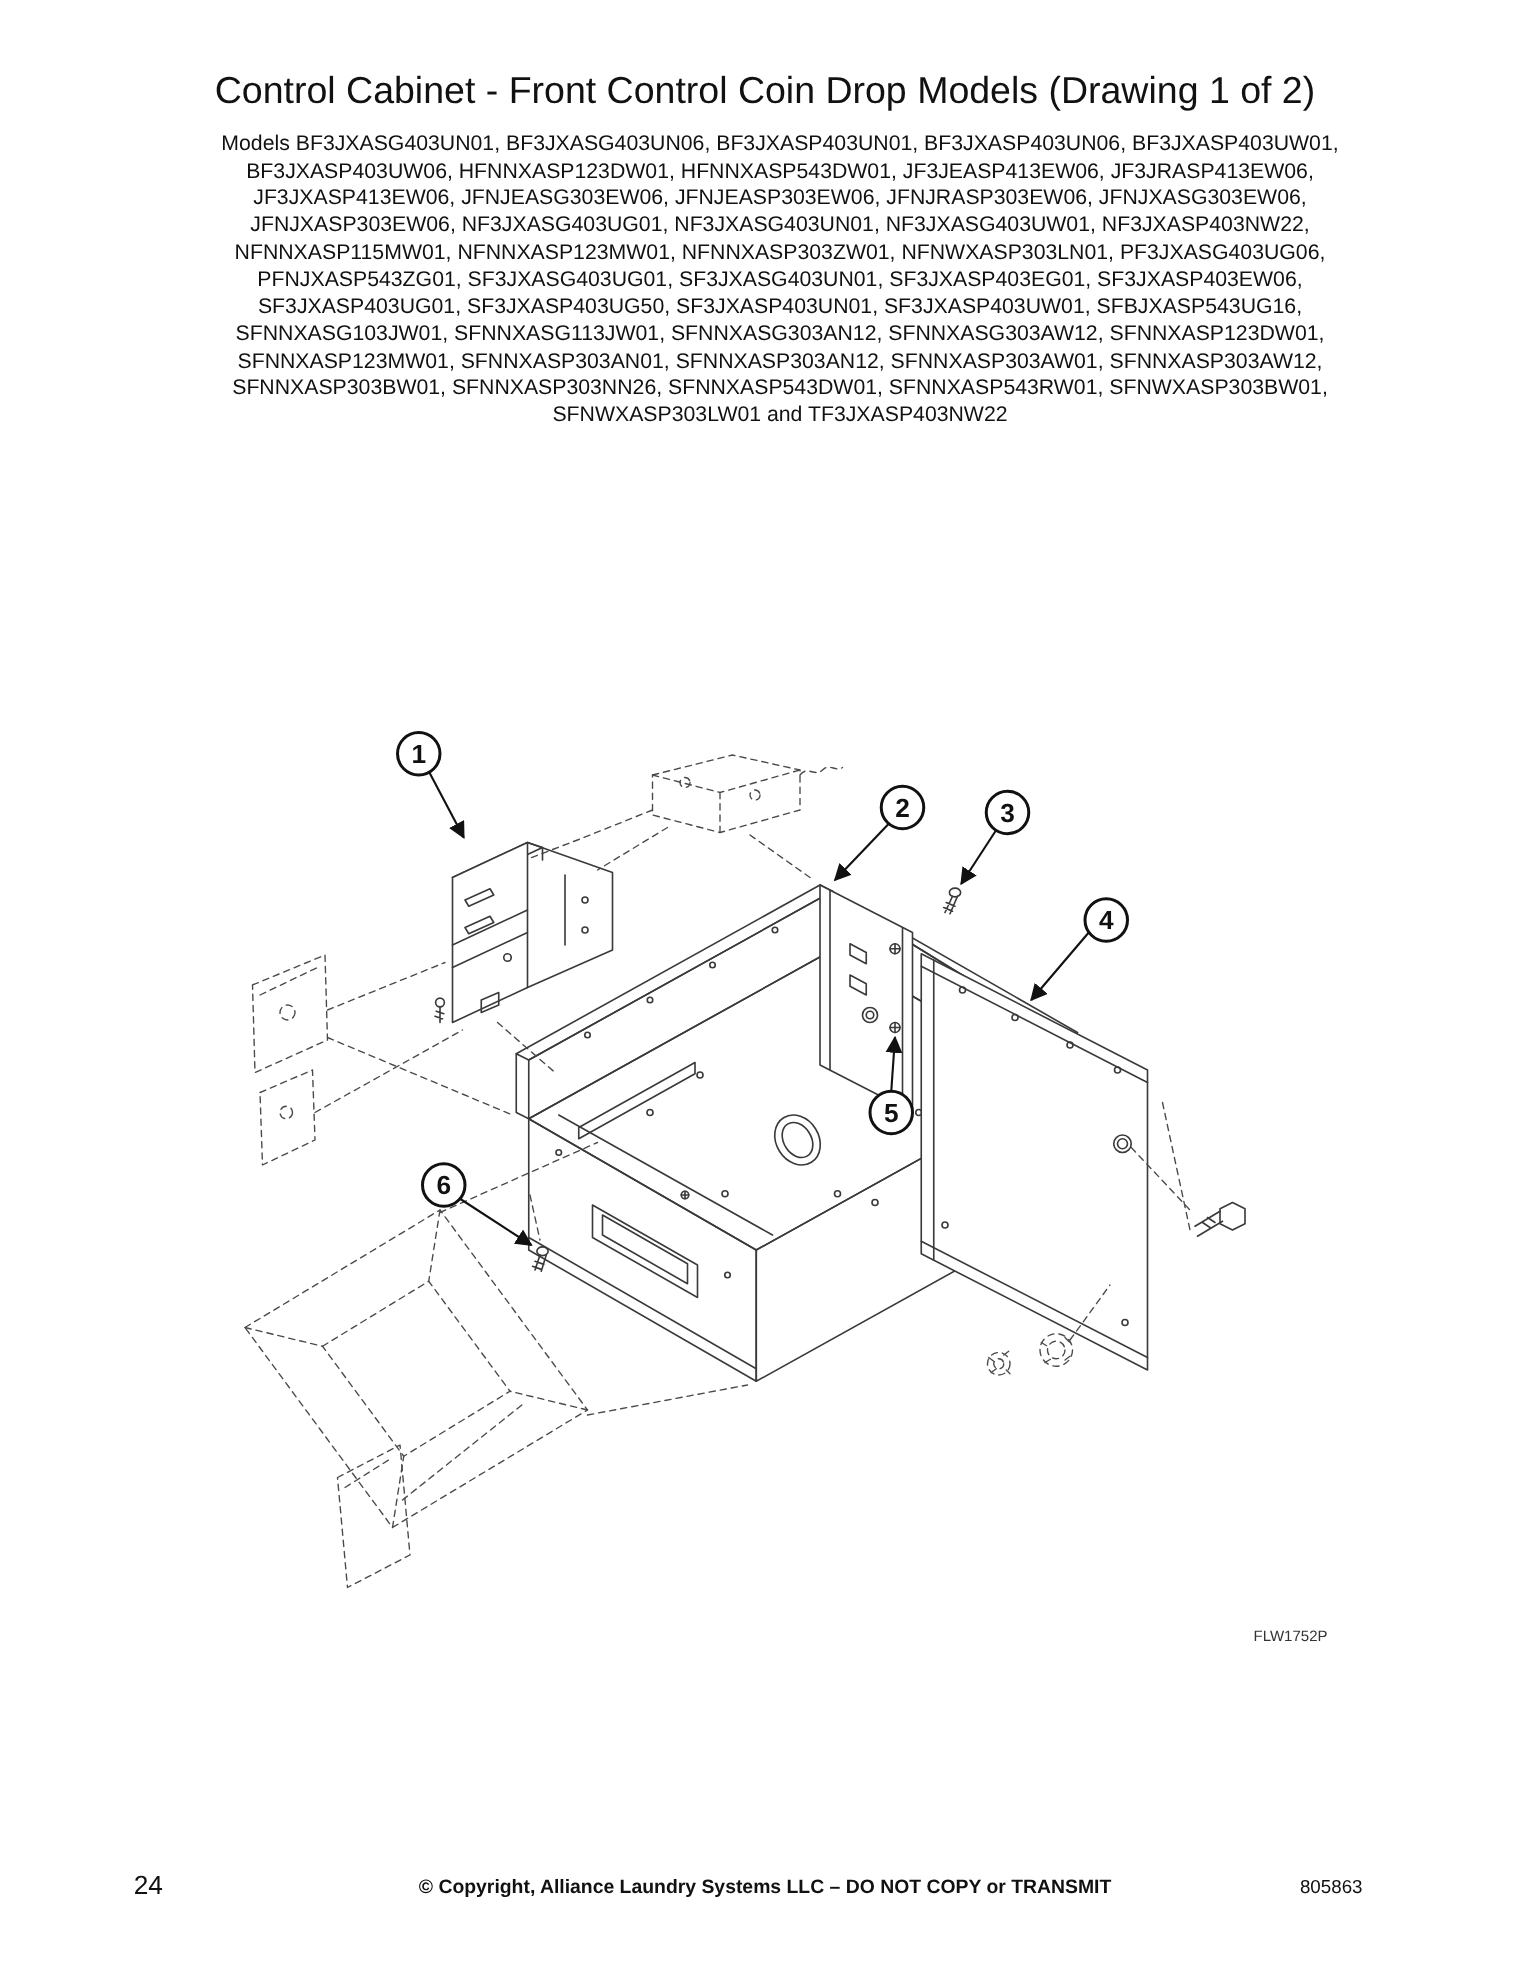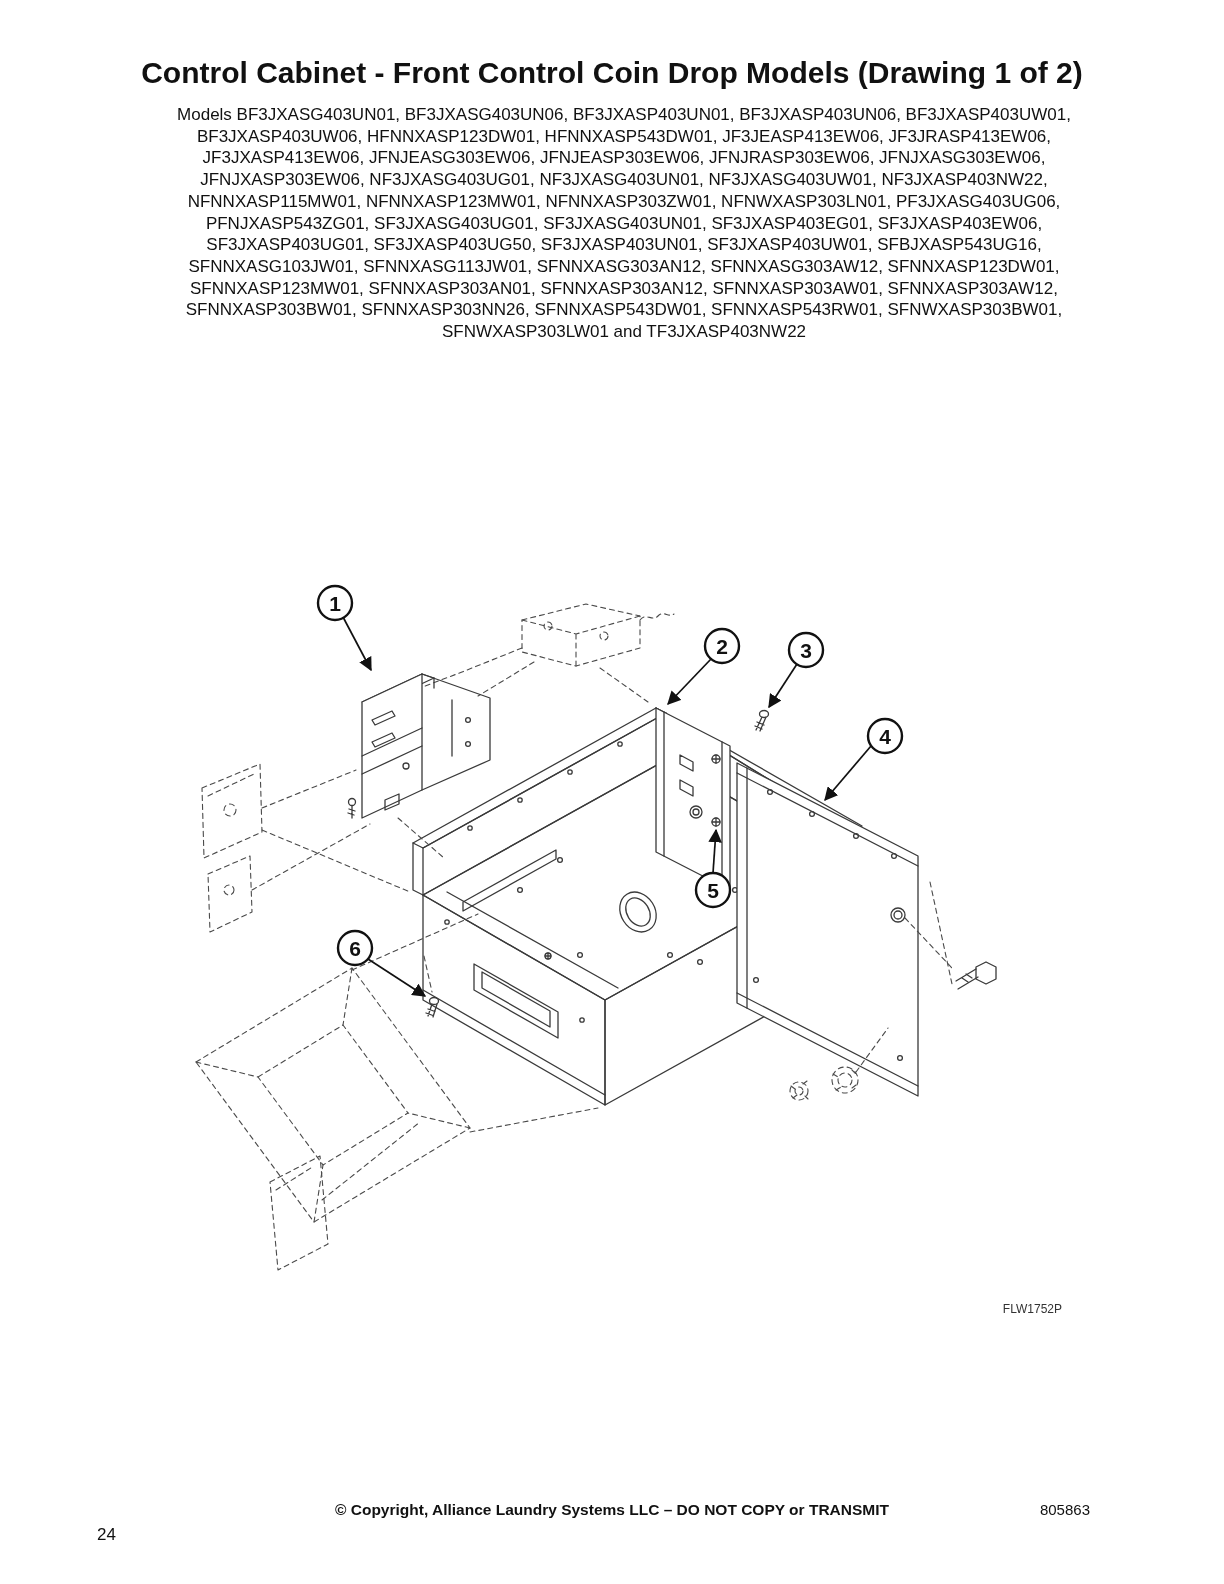--- a/index.html
+++ b/index.html
@@ -4,30 +4,30 @@
 <style>
   * { margin:0; padding:0; box-sizing:border-box; }
   html,body { background:#e8e8e8; }
   .page {
     position:relative; width:1224px; height:1584px; margin:0 auto;
     background:#ffffff; font-family:"Liberation Sans", sans-serif; color:#111;
     overflow:hidden;
   }
   .title {
     position:absolute; top:56px; left:0; width:100%;
-    text-align:center; font-size:30px; font-weight:bold;
+    text-align:center; font-size:30px; font-weight:normal;
   }
   .models {
     position:absolute; top:104px; left:12px; width:100%;
     font-size:17px; line-height:21.7px; text-align:center; color:#111;
   }
   .models div { white-space:nowrap; }
   .figure { position:absolute; top:560px; left:0; width:1224px; height:780px; }
   .figcode { position:absolute; top:1302px; right:162px; font-size:12px; color:#333; }
-  .pageno { position:absolute; left:97px; top:1497px; font-size:17px;margin-top:28px; }
+  .pageno { position:absolute; left:107px; top:1497px; font-size:21px; }
   .copyright { position:absolute; left:0; top:1501px; width:100%; text-align:center; font-size:15.5px; font-weight:bold; }
   .docno { position:absolute; right:134px; top:1501px; font-size:15px; }
 
   
   svg .s { fill:none; stroke:#3a3a3a; stroke-width:1.3; stroke-linejoin:round; stroke-linecap:round; }
   svg .d { fill:none; stroke:#4a4a4a; stroke-width:1.1; stroke-dasharray:5 4; stroke-linejoin:round; stroke-linecap:round; }
   svg .callout circle { fill:#ffffff; stroke:#111; stroke-width:2.4; }
   svg .callout text { font-family:"Liberation Sans", sans-serif; font-size:21px; font-weight:bold; fill:#111; text-anchor:middle; }
   svg .callout line { stroke:#111; stroke-width:1.7; }
 </style>

